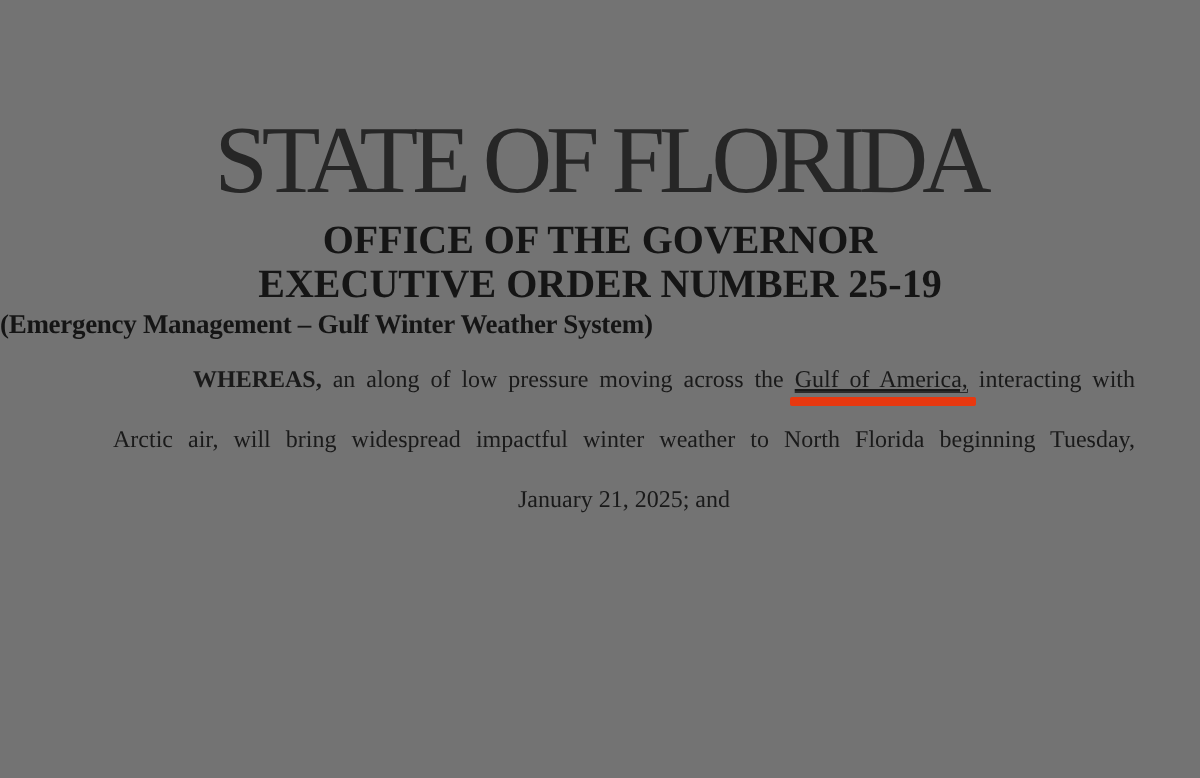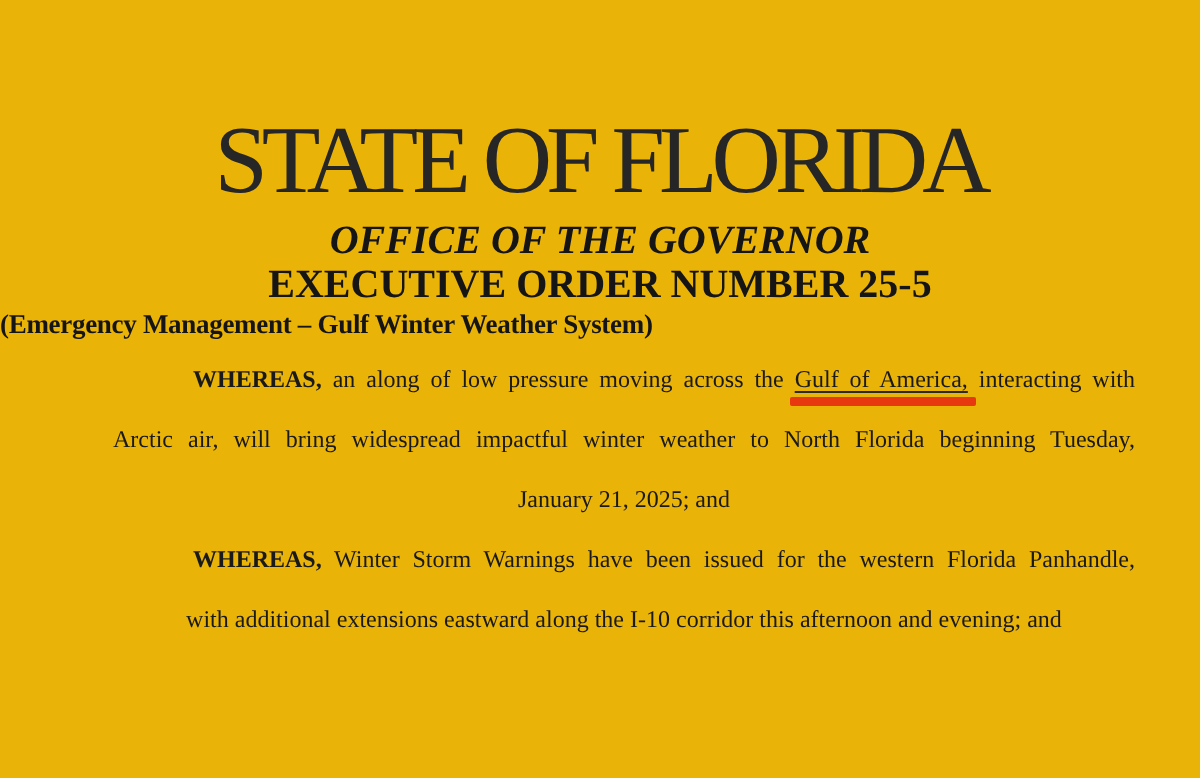--- a/index.html
+++ b/index.html
@@ -1,21 +1,21 @@
 <!DOCTYPE html>
 <html style="--red-underline: #e8380f; --ink: #1c1c1c;"><head>
 <meta charset="utf-8">
 <style>
   :root { --red-underline: #e8380f; --ink: #1c1c1c; }
   html, body { margin: 0; padding: 0; background: #ffffff; }
   .doc-page {
     position: relative;
     width: 1200px;
     height: 778px;
-    background: #eab308;
+    background: #737373;
     overflow: hidden;
     font-family: "Liberation Serif", serif;
     color: var(--ink);
     text-rendering: geometricPrecision;
   }
   .doc-title {
     margin: 112px 0 0 0;
     text-align: center;
     font-size: 96px;
     line-height: 96px;
@@ -24,21 +24,20 @@
     color: #262626;
     white-space: nowrap;
   }
   .doc-office {
     margin: 10px 0 0 0;
     text-align: center;
     font-size: 40px;
     line-height: 44px;
     font-weight: 700;
     color: #151515;
-    font-style: italic;
   }
   .doc-order {
     margin: 0;
     text-align: center;
     font-size: 40px;
     line-height: 44px;
     font-weight: 700;
     color: #151515;
   }
   .doc-subject {
@@ -53,21 +52,21 @@
     margin: 10px 65px 0 113px;
     font-size: 24px;
     line-height: 60px;
     color: #1a1a1a;
   }
   .line { display: block; }
   .jline { text-align: justify; text-align-last: justify; }
   .lline { text-align: center; }
   .indent { text-indent: 80px; }
   .bold { font-weight: 700; }
-  .marked-wrap { position: relative; display: inline; }
+  .marked-wrap { position: relative; display: inline; text-decoration: underline; }
   .marked {
     text-decoration: underline;
     text-decoration-thickness: 2px;
     text-underline-offset: 4px;
     text-decoration-color: #2a2a2a;
   }
   .red-underline {
     position: absolute;
     left: -5px;
     right: -8px;
@@ -77,33 +76,29 @@
     border-radius: 2px;
   }
 </style>
 </head>
 <body>
 
 <div class="doc-page">
 
   <h1 class="doc-title">STATE OF FLORIDA</h1>
   <h2 class="doc-office">OFFICE OF THE GOVERNOR</h2>
-  <h2 class="doc-order">EXECUTIVE ORDER NUMBER 25-5</h2>
+  <h2 class="doc-order">EXECUTIVE ORDER NUMBER 25-19</h2>
   <h3 class="doc-subject">(Emergency Management – Gulf Winter Weather System)</h3>
 
   <div class="doc-body">
 
     <div>
       <span class="line jline indent"><span class="bold">WHEREAS,</span><span> an along of low pressure moving across the </span><span class="marked-wrap"><span class="marked">Gulf of America,</span><span class="red-underline"></span></span><span> interacting with</span></span>
       <span class="line jline">Arctic air, will bring widespread impactful winter weather to North Florida beginning Tuesday,</span>
       <span class="line lline">January 21, 2025; and</span>
     </div>
 
-    <div>
-      <span class="line jline indent"><span class="bold">WHEREAS,</span><span> Winter Storm Warnings have been issued for the western Florida Panhandle,</span></span>
-      <span class="line lline">with additional extensions eastward along the I-10 corridor this afternoon and evening; and</span>
-    </div>
 
     <div>
     </div>
 
   </div>
 </div>
 
 </body></html>

